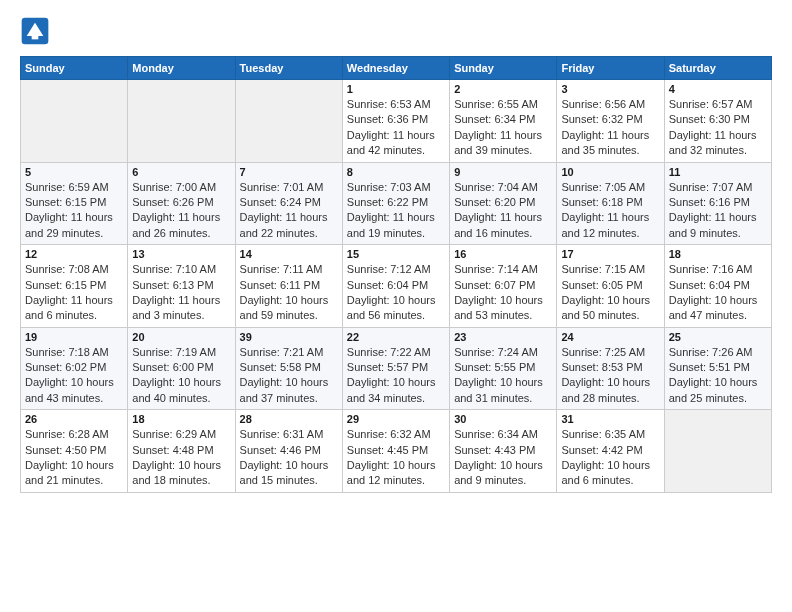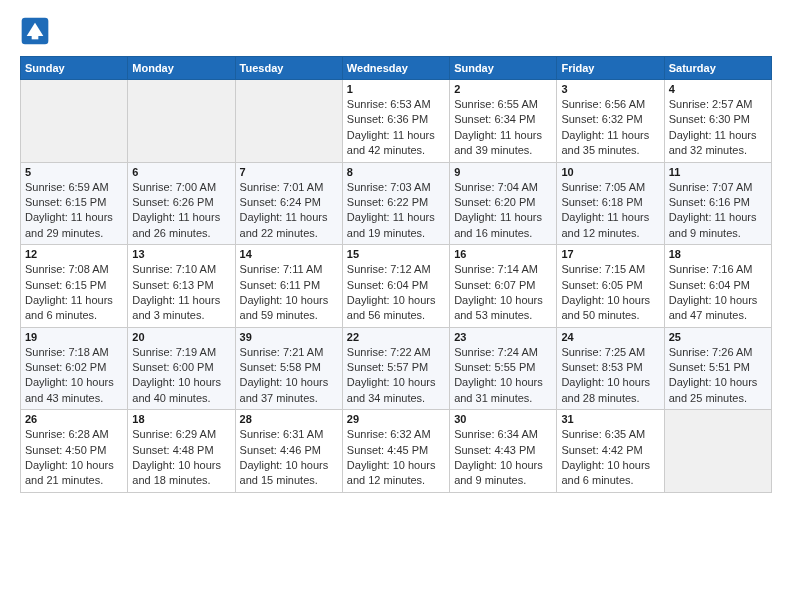--- a/index.html
+++ b/index.html
@@ -149,21 +149,21 @@
           </td>
           <td>
             <div class="day-num">3</div>
             <div class="day-info">Sunrise: 6:56 AM
 Sunset: 6:32 PM
 Daylight: 11 hours
 and 35 minutes.</div>
           </td>
           <td>
             <div class="day-num">4</div>
-            <div class="day-info">Sunrise: 2:57 AM
+            <div class="day-info">Sunrise: 6:57 AM
 Sunset: 6:30 PM
 Daylight: 11 hours
 and 32 minutes.</div>
           </td>
         </tr>
         <tr>
           <td>
             <div class="day-num">5</div>
             <div class="day-info">Sunrise: 6:59 AM
 Sunset: 6:15 PM

